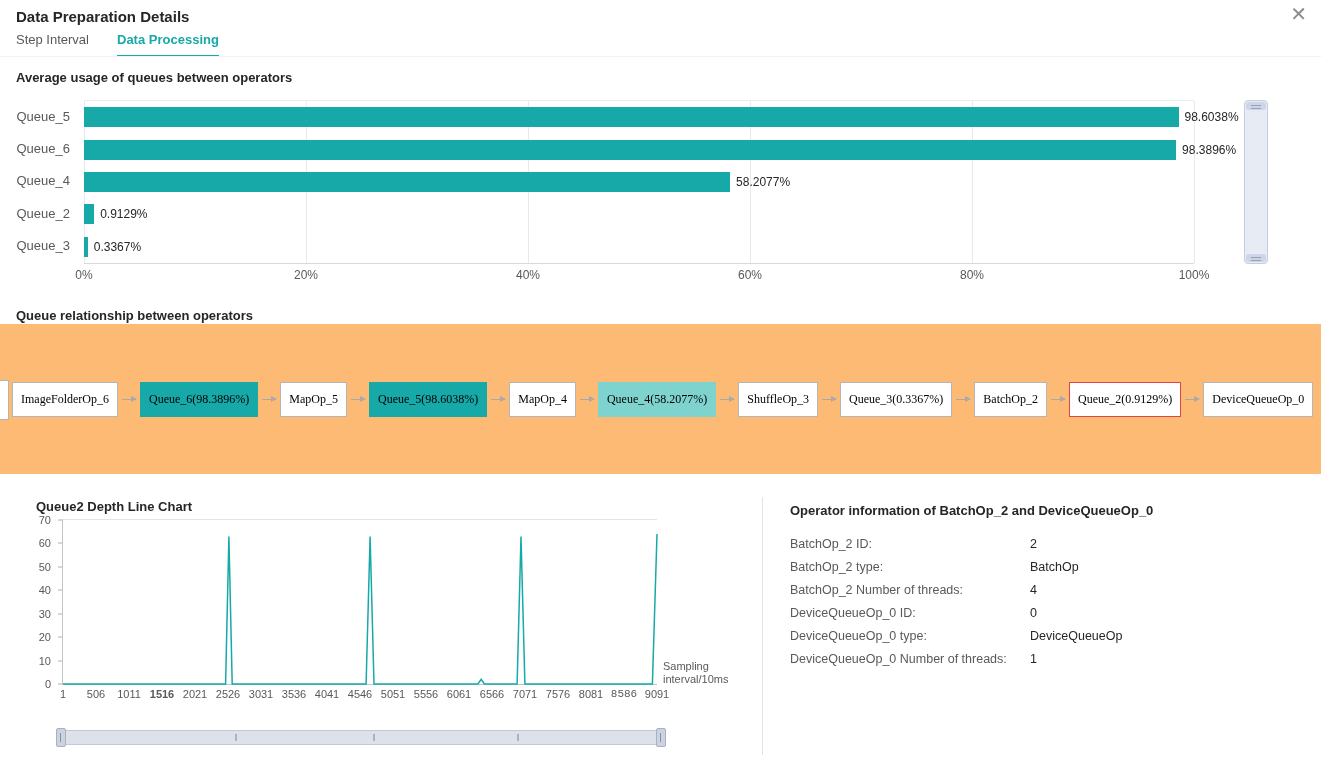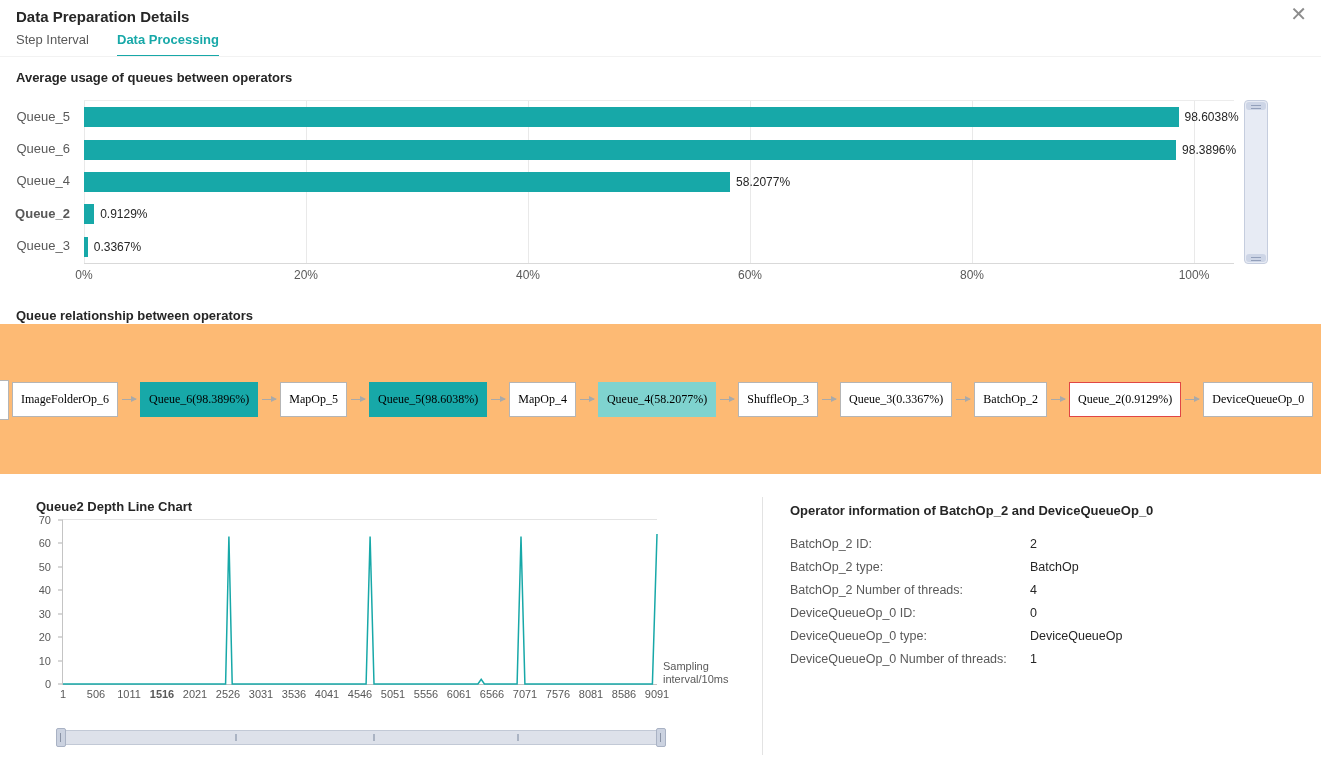--- a/index.html
+++ b/index.html
@@ -11,21 +11,21 @@
   
   .tabs{position:absolute;left:16px;top:32px;display:flex;gap:28px;font-size:13px;color:#595959;}
   .tab{padding-bottom:8px;cursor:pointer;}
   .tab.active{color:#17a8a8;font-weight:bold;border-bottom:2px solid #17a8a8;}
   .tabs-divider{position:absolute;left:0;right:0;top:56px;height:1px;background:#f2f2f2;}
   
   .sec-title{position:absolute;left:16px;font-size:13px;font-weight:bold;color:#262626;}
   
   .bar-chart{position:absolute;left:16px;top:94px;width:1216px;height:190px;}
   .bar-plot{position:absolute;left:68px;top:6px;width:1110px;height:162px;
-            border-top:1px solid #ececec;border-bottom:1px solid #d9d9d9;padding-left:40px;}
+            border-top:1px solid #ececec;border-bottom:1px solid #d9d9d9;}
   .vgrid{position:absolute;top:0;bottom:0;width:1px;background:#e9e9e9;}
   .bar-bars{position:absolute;inset:0;z-index:1;}
   .hbar{position:absolute;left:0;height:20px;}
   .barval{position:absolute;display:flex;align-items:center;font-size:12px;color:#262626;white-space:nowrap;}
   .bar-cats{position:absolute;left:0;top:6px;width:60px;height:162px;}
   .cat{position:absolute;right:6px;left:0;display:flex;align-items:center;justify-content:flex-end;
        font-size:13px;color:#595959;}
   .bar-xaxis{position:absolute;left:68px;top:172px;width:1110px;height:18px;}
   .xtick{position:absolute;top:2px;transform:translateX(-50%);font-size:12px;color:#595959;}
   
@@ -85,21 +85,21 @@
   </div>
   <div class="tabs-divider"></div>
 
   <div class="sec-title" style="top:70px;">Average usage of queues between operators</div>
 
   <div class="bar-chart">
     <div class="bar-cats" id="bar-cats">
         <div class="cat" style="top: 0px; height: 32.4px;">Queue_5</div>
         <div class="cat" style="top: 32.4px; height: 32.4px;">Queue_6</div>
         <div class="cat" style="top: 64.8px; height: 32.4px;">Queue_4</div>
-        <div class="cat" style="top: 97.2px; height: 32.4px; font-weight: bold;">Queue_2</div>
+        <div class="cat" style="top: 97.2px; height: 32.4px;">Queue_2</div>
         <div class="cat" style="top: 129.6px; height: 32.4px;">Queue_3</div>
       </div>
     <div class="bar-plot" id="bar-plot">
       <div id="bar-grid">
           <div class="vgrid" style="left: 0px;"></div>
           <div class="vgrid" style="left: 222px;"></div>
           <div class="vgrid" style="left: 444px;"></div>
           <div class="vgrid" style="left: 666px;"></div>
           <div class="vgrid" style="left: 888px;"></div>
           <div class="vgrid" style="left: 1110px;"></div>
@@ -196,21 +196,21 @@
           <span class="xlab" style="left: 231px;">3536</span>
           <span class="xlab" style="left: 264px;">4041</span>
           <span class="xlab" style="left: 297px;">4546</span>
           <span class="xlab" style="left: 330px;">5051</span>
           <span class="xlab" style="left: 363px;">5556</span>
           <span class="xlab" style="left: 396px;">6061</span>
           <span class="xlab" style="left: 429px;">6566</span>
           <span class="xlab" style="left: 462px;">7071</span>
           <span class="xlab" style="left: 495px;">7576</span>
           <span class="xlab" style="left: 528px;">8081</span>
-          <span class="xlab" style="left: 561px;">8586</span>
+          <span class="xlab" style="left: 561px; font-family: Liberation Mono, monospace;">8586</span>
           <span class="xlab" style="left: 594px;">9091</span>
         </div>
       <div class="axis-note">
         <div>Sampling</div>
         <div>interval/10ms</div>
       </div>
     </div>
     <div class="hscroll">
       <div class="hs-handle left"></div>
       <div class="hs-handle right"></div>

